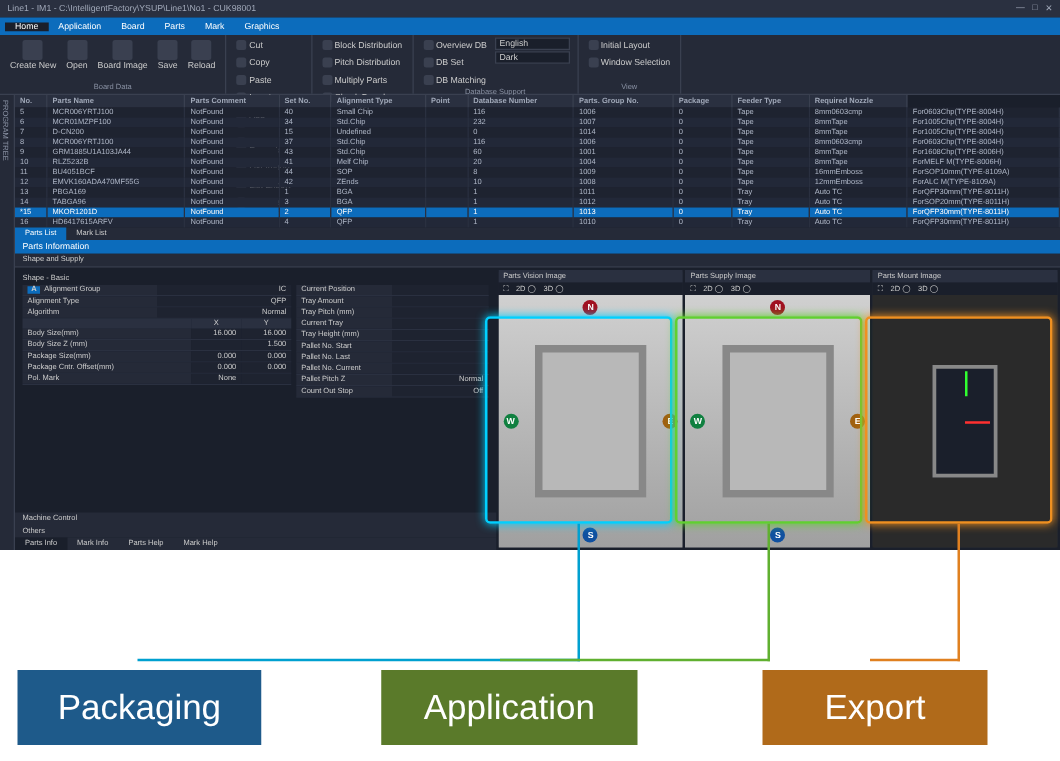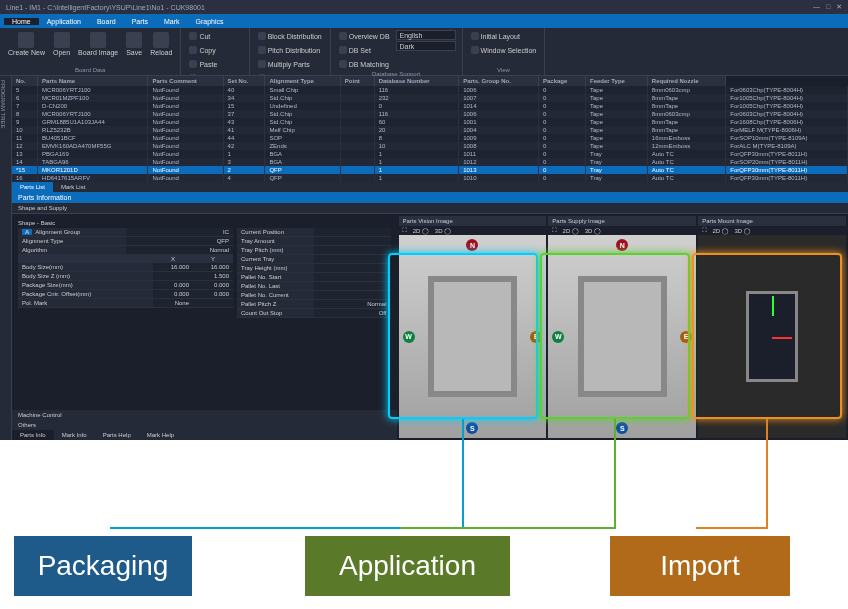--- a/index.html
+++ b/index.html
@@ -590,15 +590,15 @@
 <div class="highlight hl-green" style="top:253px;left:540px;width:150px;height:166px;"></div>
 <div class="highlight hl-orange" style="top:253px;left:692px;width:150px;height:166px;"></div>
 
 <div class="arrow-line arrow-cyan" style="left:462px;top:419px;height:110px;"></div>
 <div class="arrow-line arrow-cyan arrow-h" style="left:110px;top:527px;width:354px;"></div>
 <div class="arrow-line arrow-green" style="left:614px;top:419px;height:110px;"></div>
 <div class="arrow-line arrow-green arrow-h" style="left:400px;top:527px;width:216px;"></div>
 <div class="arrow-line arrow-orange" style="left:766px;top:419px;height:110px;"></div>
 <div class="arrow-line arrow-orange arrow-h" style="left:696px;top:527px;width:72px;"></div>
 
-<div class="label-box lbl-blue" style="left:14px;top:536px;width:178px;height:60px;">Packaging</div>
+<div class="label-box lbl-blue" style="left:14px;top:536px;width:195px;height:60px;">Packaging</div>
 <div class="label-box lbl-olive" style="left:305px;top:536px;width:205px;height:60px;">Application</div>
-<div class="label-box lbl-brown" style="left:610px;top:536px;width:180px;height:60px;">Import</div>
+<div class="label-box lbl-brown" style="left:610px;top:536px;width:180px;height:60px;">Export</div>
 
 </body></html>

